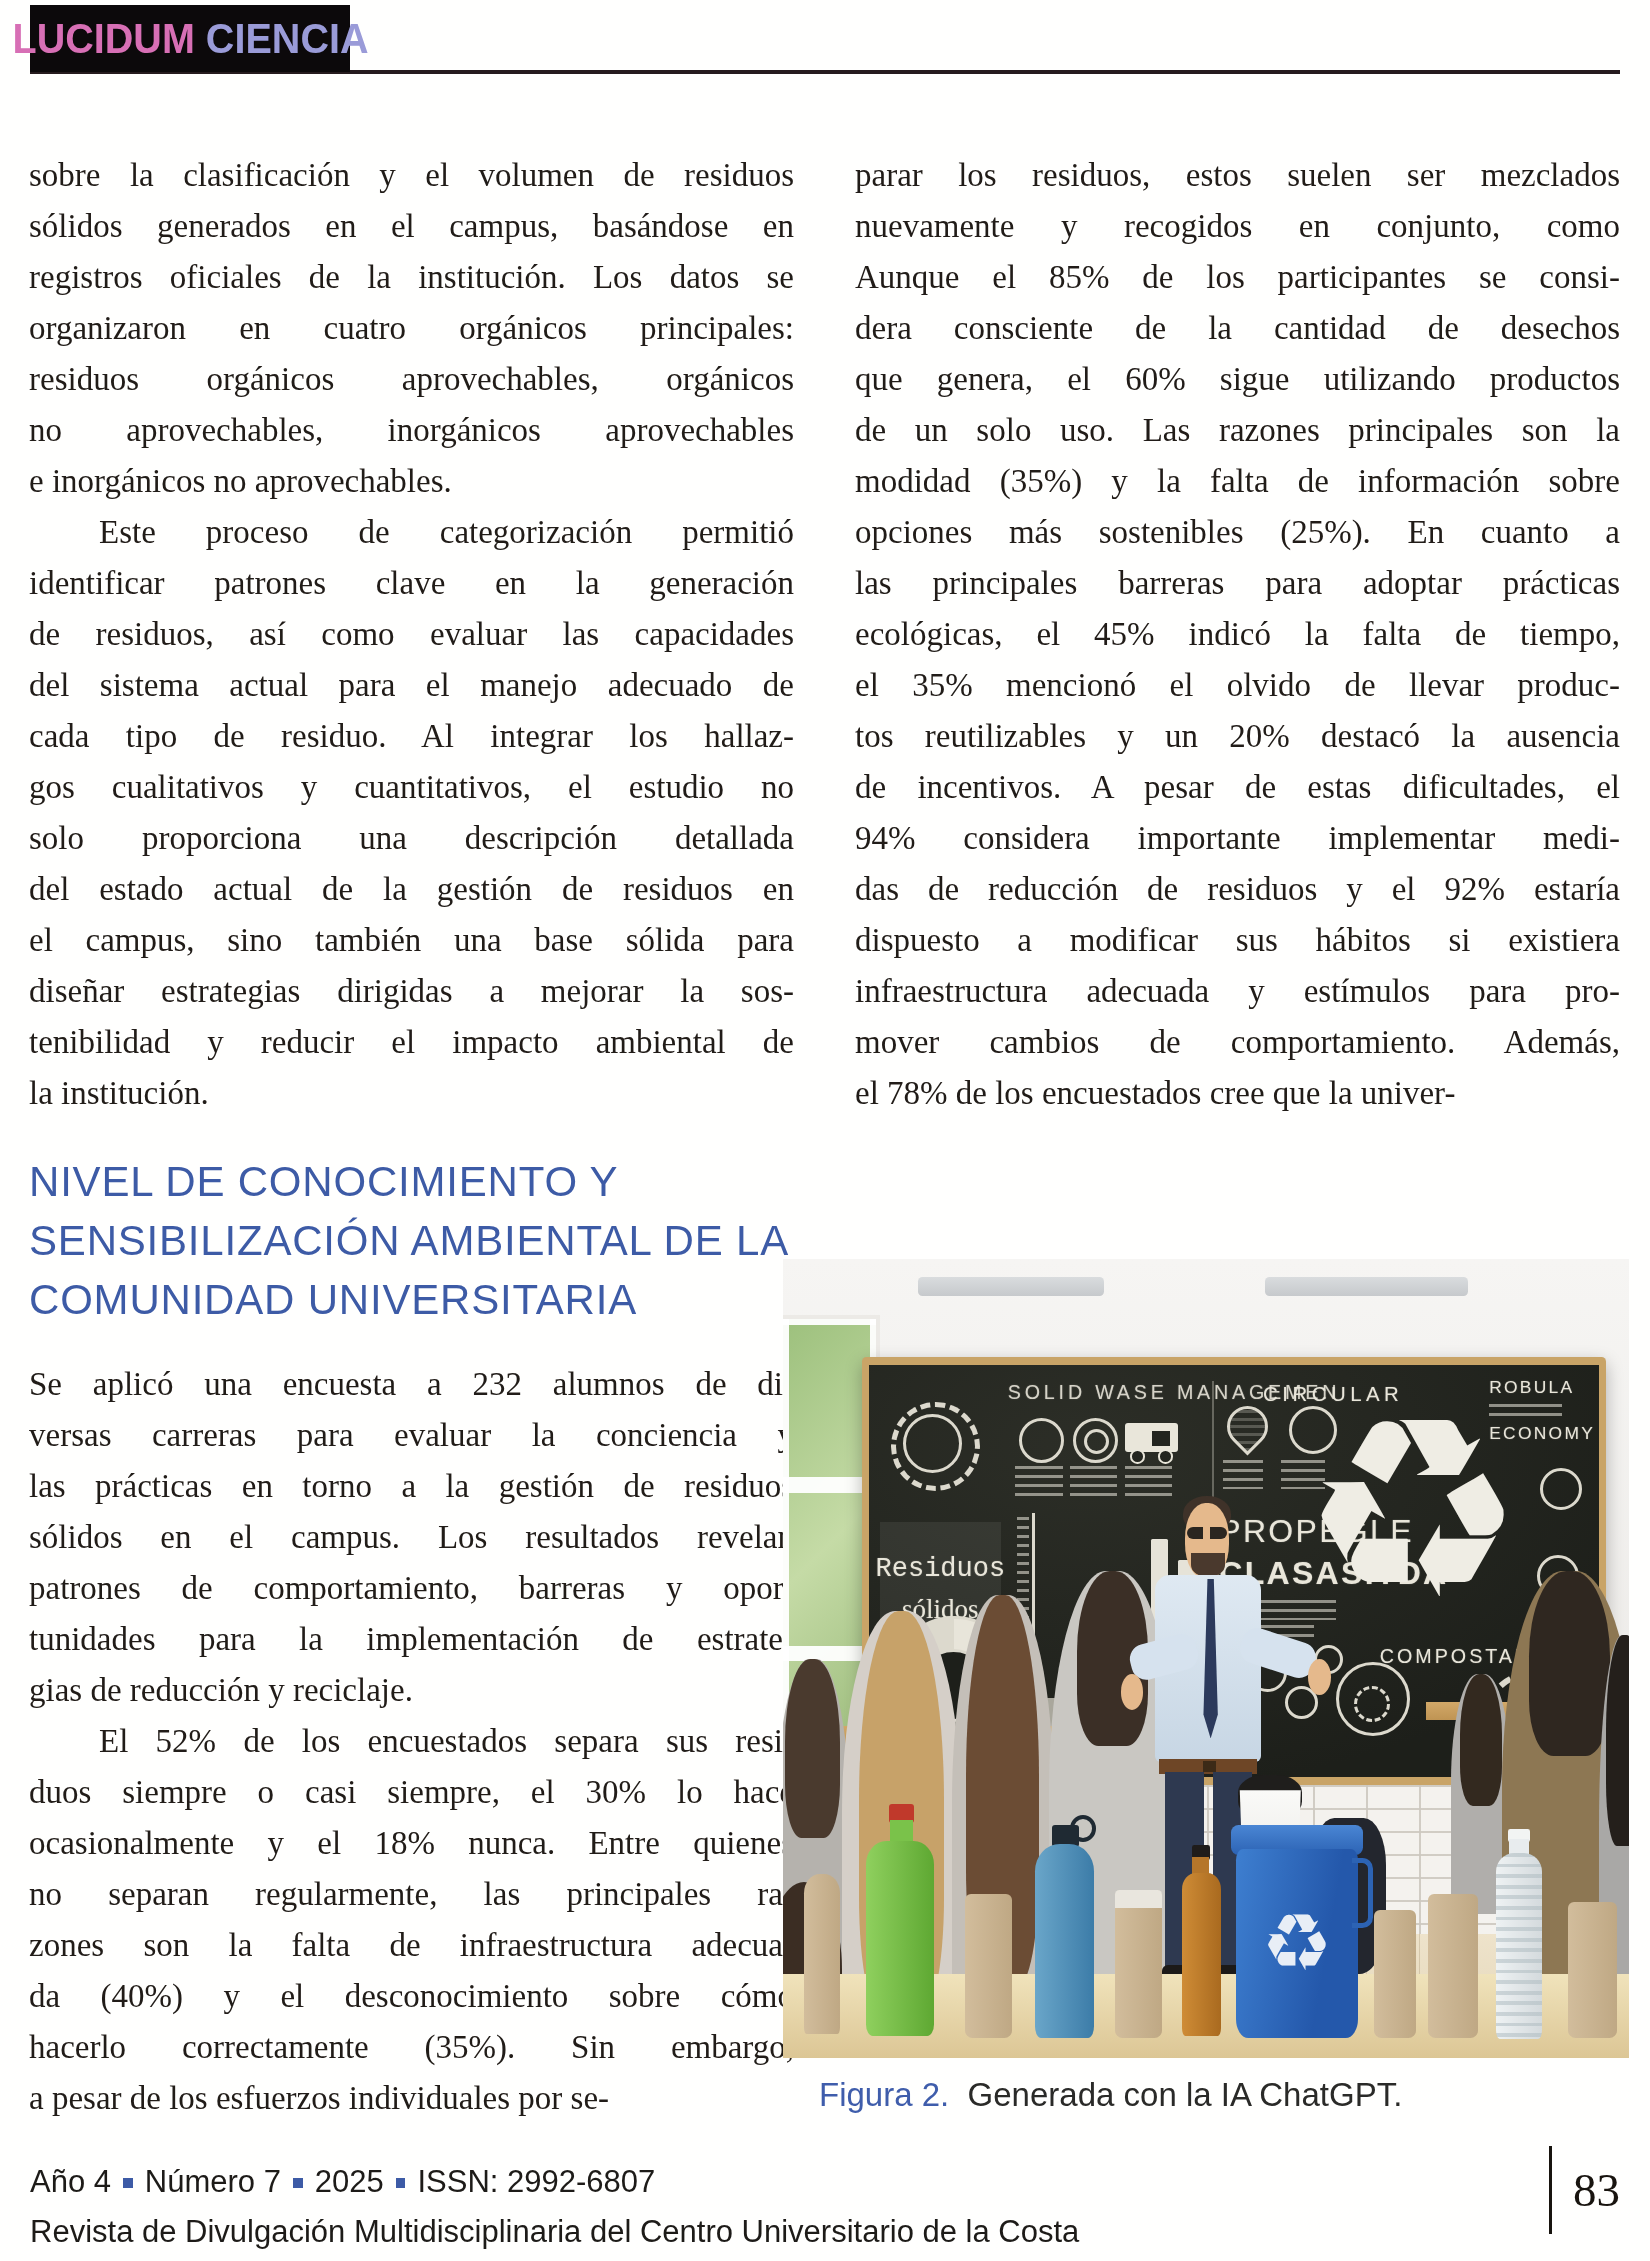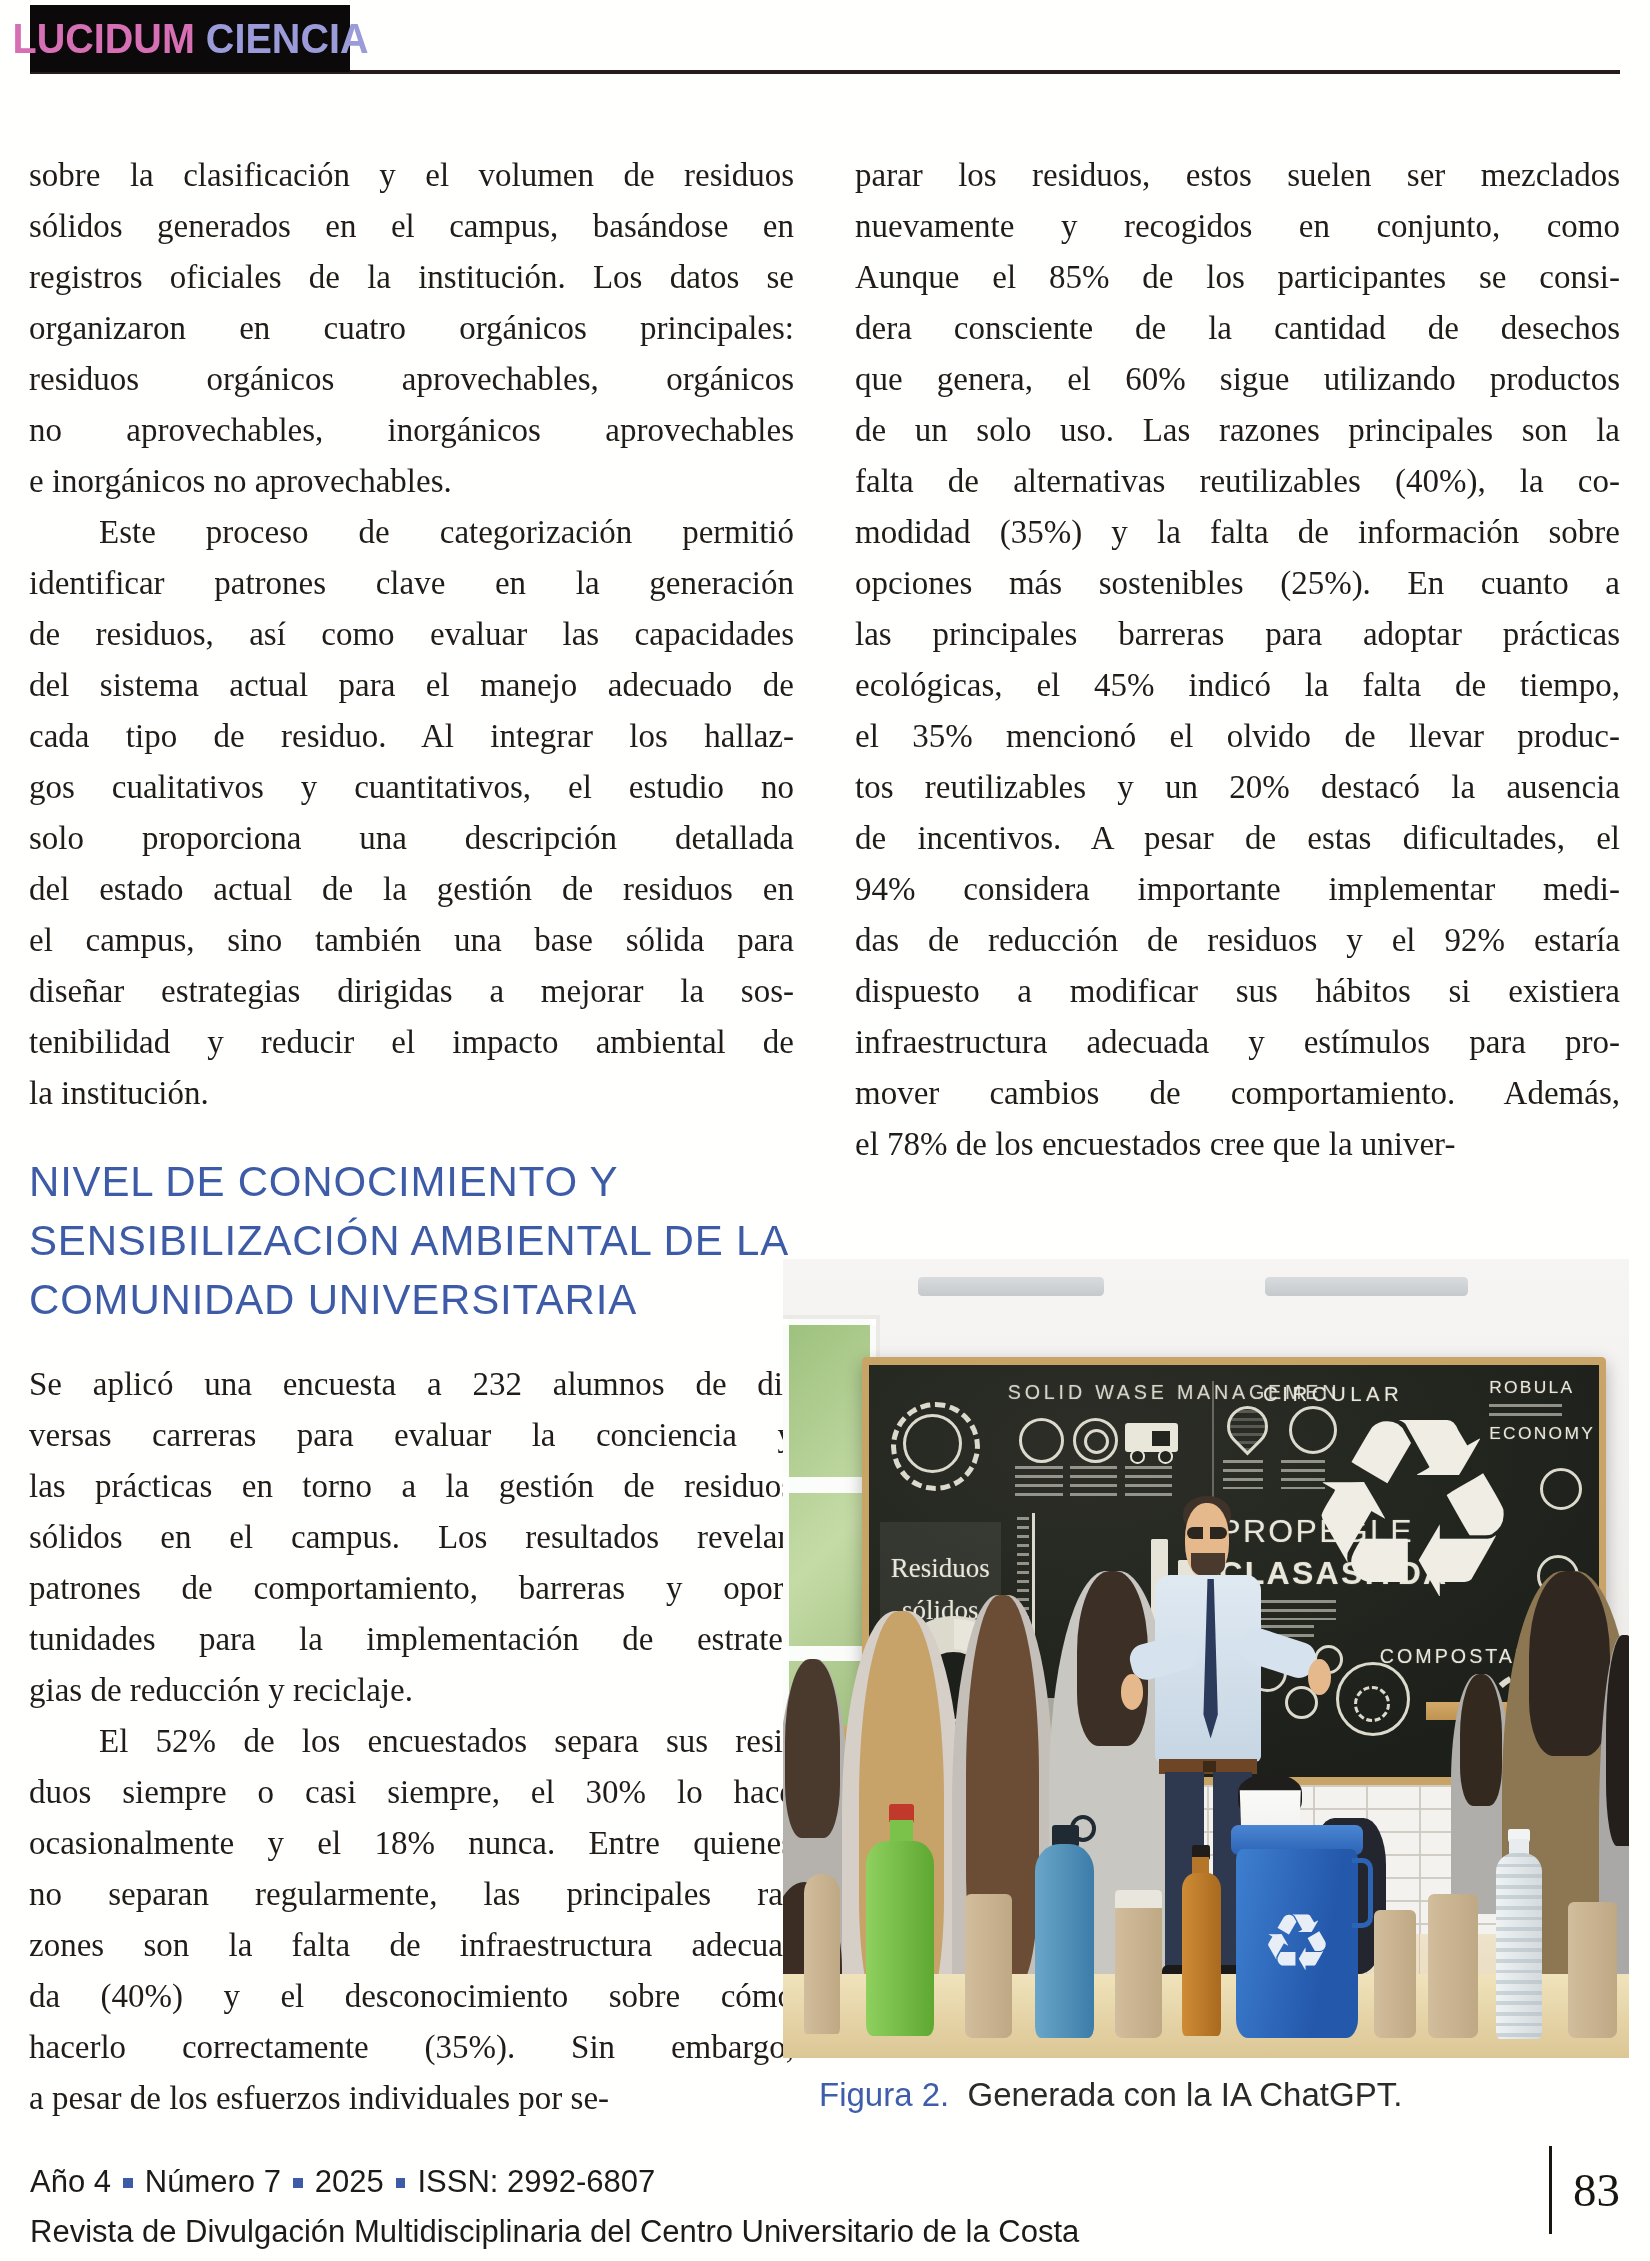--- a/index.html
+++ b/index.html
@@ -138,21 +138,20 @@
   </div>
 
   <div class="col col-right">
     <div class="para">
         <div class="tline">parar los residuos, estos suelen ser mezclados</div>
         <div class="tline">nuevamente y recogidos en conjunto, como</div>
         <div class="tline">Aunque el 85% de los participantes se consi-</div>
         <div class="tline">dera consciente de la cantidad de desechos</div>
         <div class="tline">que genera, el 60% sigue utilizando productos</div>
         <div class="tline">de un solo uso. Las razones principales son la</div>
-        <div class="tline">falta de alternativas reutilizables (40%), la co-</div>
         <div class="tline">modidad (35%) y la falta de información sobre</div>
         <div class="tline">opciones más sostenibles (25%). En cuanto a</div>
         <div class="tline">las principales barreras para adoptar prácticas</div>
         <div class="tline">ecológicas, el 45% indicó la falta de tiempo,</div>
         <div class="tline">el 35% mencionó el olvido de llevar produc-</div>
         <div class="tline">tos reutilizables y un 20% destacó la ausencia</div>
         <div class="tline">de incentivos. A pesar de estas dificultades, el</div>
         <div class="tline">94% considera importante implementar medi-</div>
         <div class="tline">das de reducción de residuos y el 92% estaría</div>
         <div class="tline">dispuesto a modificar sus hábitos si existiera</div>
@@ -180,21 +179,21 @@
         <div class="abs" style="left:35%;top:14%;width:53px;height:29px;background:#e9e6da;border-radius:3px;"></div>
         <div class="abs" style="left:38.5%;top:15.5%;width:18px;height:15px;background:#23251f;border:2.3px solid #e9e6da;"></div>
         <div class="abs" style="left:35.8%;top:20.5%;width:10.6px;height:10.6px;background:#23251f;border:2.3px solid #e9e6da;border-radius:50%;"></div>
         <div class="abs" style="left:39.6%;top:20.5%;width:10.6px;height:10.6px;background:#23251f;border:2.3px solid #e9e6da;border-radius:50%;"></div>
         <div class="abs scrib" style="left:20%;top:24.5%;width:6.5%;height:8%;"></div>
         <div class="abs scrib" style="left:27.5%;top:24.5%;width:6.5%;height:8%;"></div>
         <div class="abs scrib" style="left:35%;top:24.5%;width:6.5%;height:8%;"></div>
 
         <div class="abs" style="left:1.5%;top:38%;width:16.5%;height:33%;background:rgba(255,255,255,.07);
                     display:flex;flex-direction:column;align-items:center;justify-content:center;gap:10.6px;">
-          <div class="chalk" style="font-family:Liberation Serif, serif;font-size:27px;text-align:center;">Residuos</div>
+          <div class="chalk" style="font-family:Liberation Mono, monospace;font-size:27px;text-align:center;">Residuos</div>
           <div class="chalk" style="font-family:'Liberation Serif',serif;font-size:27px;">sólidos</div>
         </div>
 
         <div class="abs scrib" style="left:20.3%;top:37%;width:1.6%;height:51%;"></div>
         <div class="abs bar-axis" style="left:22.3%;top:36%;width:21%;height:52%;">
             <div class="bbar" style="height: 14%;"></div>
             <div class="bbar" style="height: 44%;"></div>
             <div class="bbar" style="height: 52%;"></div>
             <div class="bbar" style="height: 63%;"></div>
             <div class="bbar" style="height: 88%;"></div>

